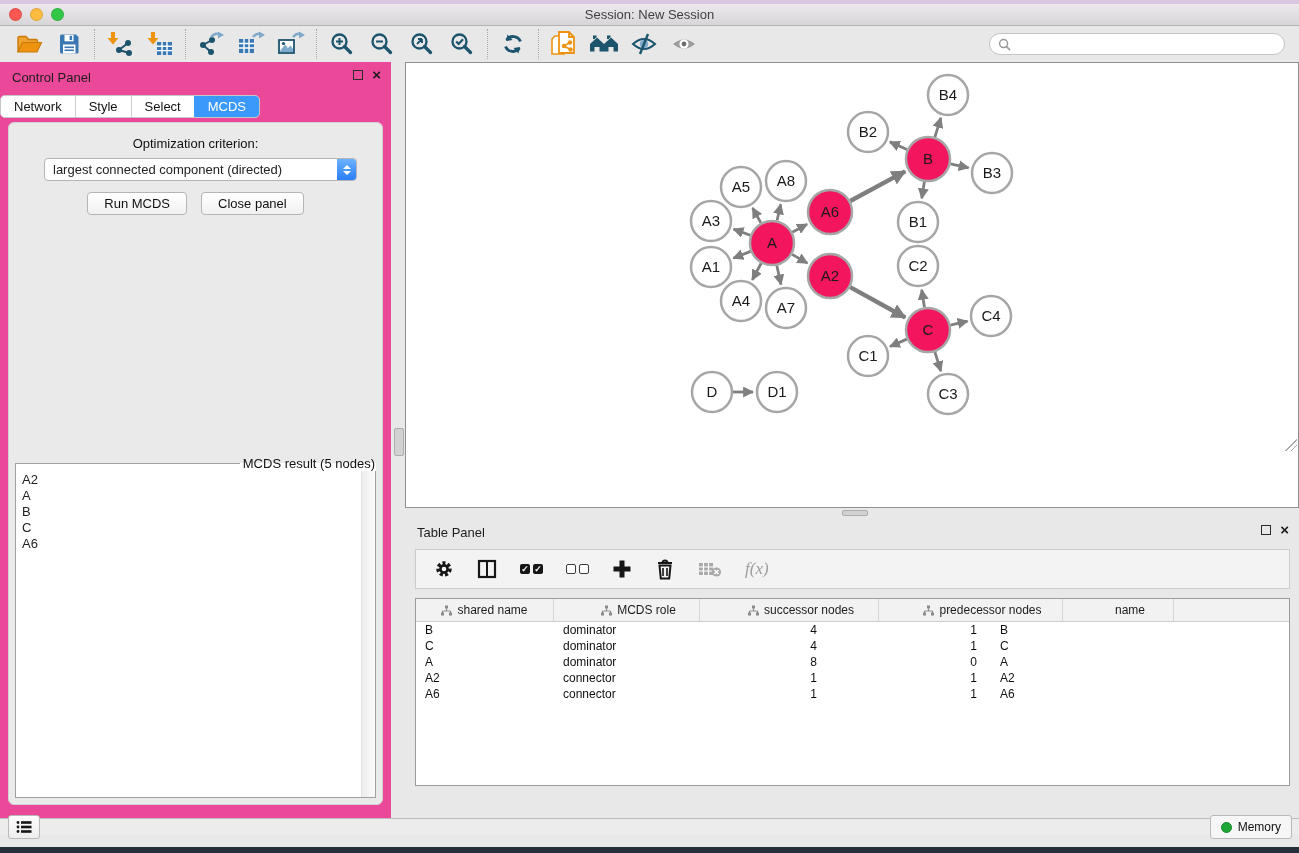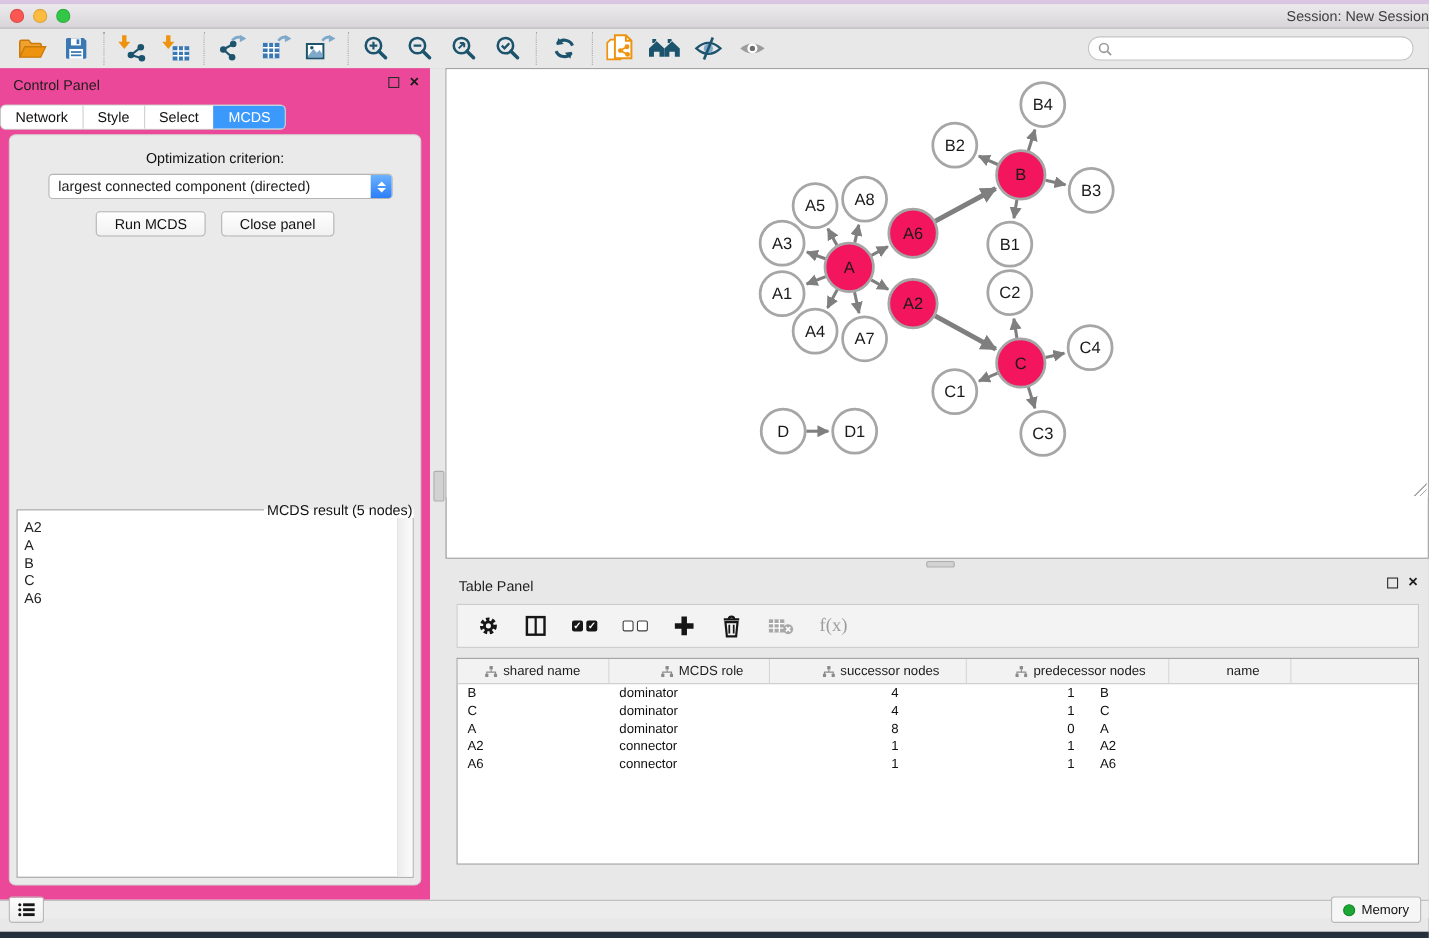--- a/index.html
+++ b/index.html
@@ -2,21 +2,21 @@
 <html><head>
 <meta charset="utf-8">
 <style>
   html,body{margin:0;padding:0;background:#555;}
   .screen{position:relative;width:1299px;height:853px;background:#e8e8e8;
     font-family:"Liberation Sans",sans-serif;overflow:hidden;color:#222;}
 
   
   .menustrip{height:4px;background:#d9c6e2;}
   .titlebar{height:21px;background:linear-gradient(#eceaec,#d7d5d7);
-    border-bottom:1px solid #b4b2b4;position:relative;display:flex;align-items:center;justify-content:flex-end;}
+    border-bottom:1px solid #b4b2b4;position:relative;display:flex;align-items:center;justify-content:center;}
   .lights{position:absolute;left:9px;top:4px;display:flex;gap:8px;}
   .light{width:13px;height:13px;border-radius:50%;border:1px solid rgba(0,0,0,.12);box-sizing:border-box;}
   .l-red{background:#fc5753}.l-yellow{background:#fdbc40}.l-green{background:#33c748}
   .title-text{font-size:13px;color:#3f3f3f;}
 
   .toolbar{height:36px;background:#e9e8e9;border-bottom:1px solid #bcbcbc;display:flex;align-items:center;padding:0 4px;}
   .tgroup{display:flex;align-items:center;height:30px;padding:0 5px;}
   .tgroup + .tgroup{border-left:1px dotted #a9a9a9;}
   .tbtn{width:40px;height:32px;display:flex;align-items:center;justify-content:center;}
   .search{margin-left:auto;margin-right:10px;width:296px;height:22px;border:1px solid #c3c3c3;border-radius:12px;
@@ -75,21 +75,21 @@
   .h-grip{position:absolute;left:437px;top:1.5px;width:26px;height:6px;background:#d2d2d2;border:1px solid #adadad;border-radius:2px;box-sizing:border-box;}
 
   
   .table-panel{position:absolute;left:0;top:455px;width:894px;height:301px;background:#e8e8e8;}
   .tp-toolbar{position:absolute;top:32px;left:10px;right:9px;height:40px;background:#f3f3f3;border:1px solid #cbcbcb;
     display:flex;align-items:center;gap:23px;padding-left:18px;box-sizing:border-box;}
   .tpt-icon{display:flex;align-items:center;justify-content:center;}
   .checkpair{display:flex;gap:3px;}
   .cbox{width:10px;height:10px;border-radius:2px;background:#161616;color:#fff;font-size:9px;line-height:10px;text-align:center;font-weight:bold;}
   .cbox.empty{background:#fff;border:1.5px solid #3c3c3c;box-sizing:border-box;}
-  .fx{font-family:"Liberation Serif",serif;font-size:17px;color:#9d9d9d;}
+  .fx{font-family:"Liberation Serif",serif;font-style:italic;font-size:17px;color:#9d9d9d;}
   .tp-table{position:absolute;top:81px;left:10px;right:9px;height:188px;background:#fff;border:1px solid #9c9c9c;box-sizing:border-box;overflow:hidden;}
   .tp-header{display:flex;height:22px;background:#f2f2f2;border-bottom:1px solid #cdcdcd;gap:24px;}
   .tp-hcell{display:flex;align-items:center;justify-content:center;gap:5px;border-right:1px solid #d6d6d6;
     box-sizing:border-box;font-size:12px;color:#1c1c1c;}
   .tp-hcell.filler{border-right:none;}
   .tp-row{display:flex;height:16px;align-items:center;font-size:12px;color:#101010;}
   .tp-cell{box-sizing:border-box;white-space:nowrap;overflow:hidden;}
   .tp-cell.left{padding-left:9px;text-align:left;}
   .tp-cell.right{padding-right:14px;text-align:right;}
   .tp-tabs{position:absolute;bottom:4px;left:0;right:0;display:flex;justify-content:center;}

